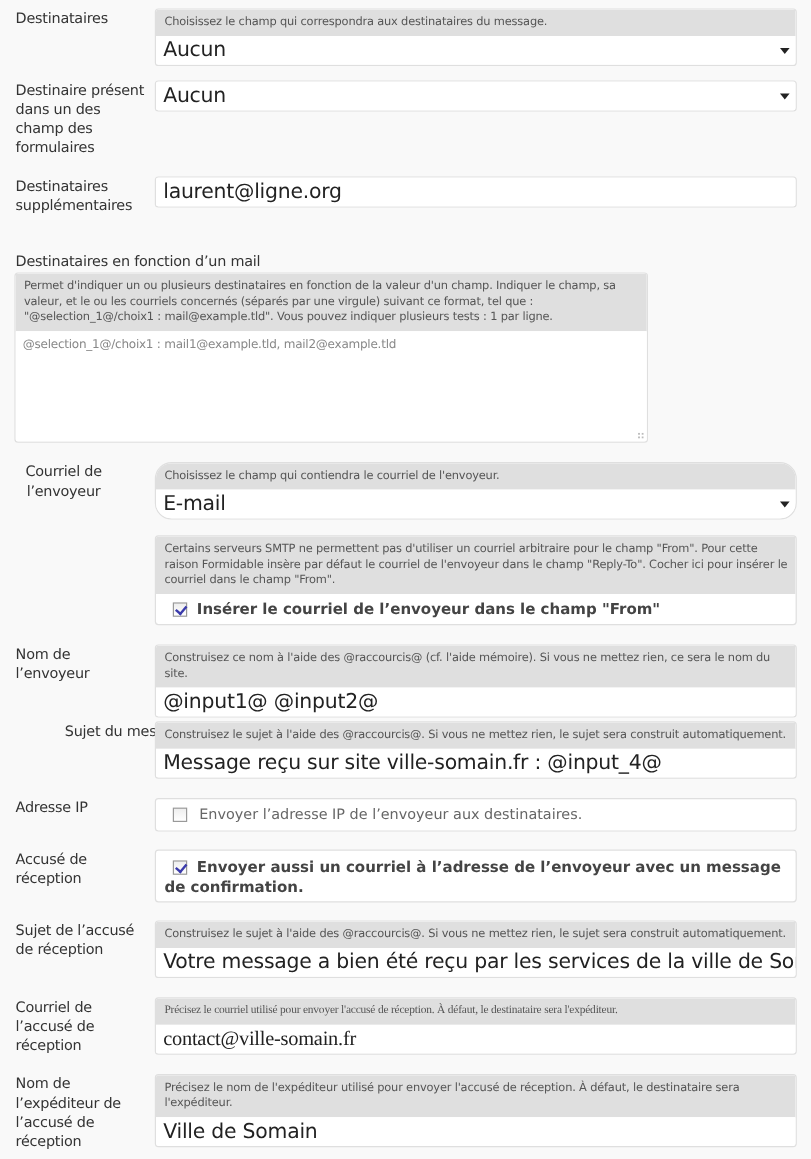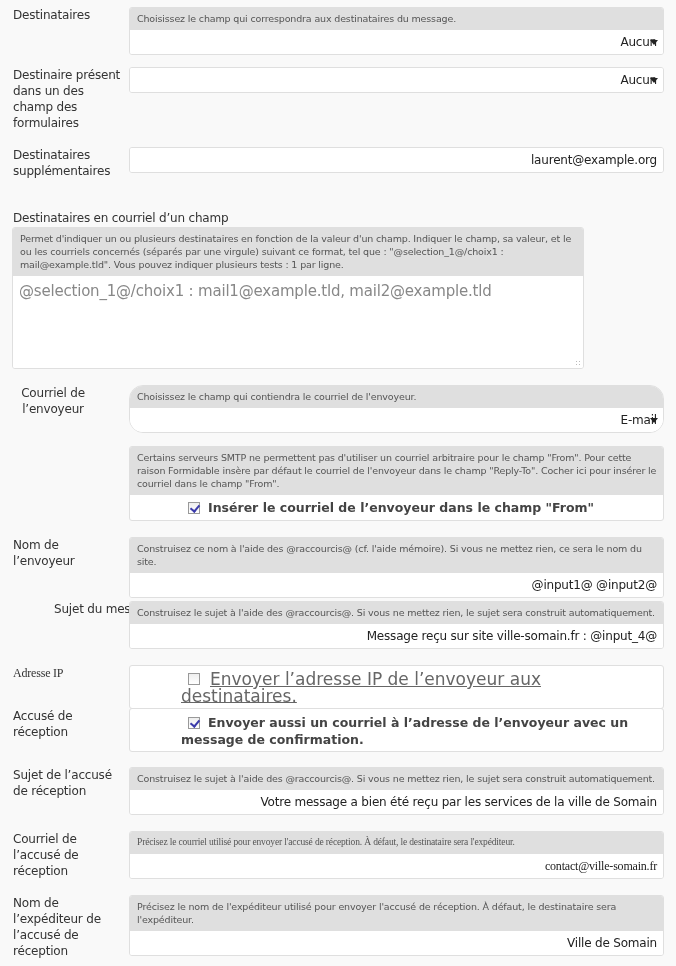--- a/index.html
+++ b/index.html
@@ -21,46 +21,46 @@
       border: 1px solid #dfdfdf; border-radius: 3px;
       background: #fff; overflow: hidden;
     }
     .desc {
       background: #dfdfdf; color: #555;
       font-size: 9.5px; line-height: 13px;
       padding: 4px 5px 5px 7px; letter-spacing: -0.15px;
     }
     .field {
       height: 24px; line-height: 24px; padding: 0 6px;
-      font-size: 12px; color: #222; background: #fff;
-      position: relative; white-space: nowrap; letter-spacing: -0.2px; text-align: right;
+      font-size: 17px; color: #222; background: #fff;
+      position: relative; white-space: nowrap; letter-spacing: -0.2px;
     }
     .select-arrow {
       position: absolute; right: 5px; top: 10px;
       width: 0; height: 0;
       border-left: 4px solid transparent; border-right: 4px solid transparent;
       border-top: 5px solid #222;
     }
     .chk {
       display: inline-block; width: 12px; height: 12px;
       border: 1px solid #999; background: linear-gradient(#eee,#fff);
       vertical-align: middle; position: relative;
     }
     .chk.on::after {
       content: ""; position: absolute; left: 3px; top: 0px;
       width: 4px; height: 7px;
       border-right: 2px solid #3b3bab; border-bottom: 2px solid #3b3bab;
       transform: rotate(40deg);
     }
-    .chk-row { padding: 4px 7px; font-size: 12.5px; line-height: 16px; margin-left: 44px; }
+    .chk-row { padding: 4px 7px; font-size: 12.5px; line-height: 16px; }
     .chk-row .txt { vertical-align: middle; }
     .bold { font-weight: bold; color: #444; }
     .muted { color: #666; }
     .textarea {
-      height: 92px; padding: 6px 6px; font-size: 15px; color: #888;
+      height: 92px; padding: 6px 6px; font-size: 10px; color: #888;
       background: #fff; position: relative; letter-spacing: -0.2px;
     }
     .grip {
       position: absolute; right: 2px; bottom: 2px; width: 6px; height: 6px;
       background:
         radial-gradient(circle, #bbb 0.8px, transparent 1px) 0 0/3px 3px;
     }
   </style>
 </head>
 <body>
@@ -82,27 +82,27 @@
     <div class="field">
       <span>Aucun</span>
       <span class="select-arrow"></span>
     </div>
   </div>
 </div>
 
 <div class="row" style="top:0;">
   <div class="lbl" style="top:147px;">Destinataires supplémentaires</div>
   <div class="box" style="top:147px;">
-    <div class="field">laurent@example.org</div>
+    <div class="field">laurent@ligne.org</div>
   </div>
 </div>
 
 <div class="row" style="top:0;">
-  <div class="lbl" style="top:210px; width:400px;">Destinataires en courriel d’un champ</div>
-  <div class="box" style="top:227px; left:12px; width:572px;">
+  <div class="lbl" style="top:210px; width:400px;">Destinataires en fonction d’un mail</div>
+  <div class="box" style="top:227px; left:12px; width:528px;">
     <div class="desc">Permet d'indiquer un ou plusieurs destinataires en fonction de la valeur d'un champ. Indiquer le champ, sa valeur, et le ou les courriels concernés (séparés par une virgule) suivant ce format, tel que : "@selection_1@/choix1 : mail@example.tld". Vous pouvez indiquer plusieurs tests : 1 par ligne.</div>
     <div class="textarea">
       <span>@selection_1@/choix1 : mail1@example.tld, mail2@example.tld</span>
       <span class="grip"></span>
     </div>
   </div>
 </div>
 
 <div class="row" style="top:0;">
   <div class="lbl" style="top:385px; width:80px;text-align:center;">Courriel de l’envoyeur</div>
@@ -134,24 +134,24 @@
 
 <div class="row" style="top:0;">
   <div class="lbl" style="top:601px;margin-left:41px;">Sujet du message</div>
   <div class="box" style="top:601px;">
     <div class="desc">Construisez le sujet à l'aide des @raccourcis@. Si vous ne mettez rien, le sujet sera construit automatiquement.</div>
     <div class="field">Message reçu sur site ville-somain.fr : @input_4@</div>
   </div>
 </div>
 
 <div class="row" style="top:0;">
-  <div class="lbl" style="top:665px;font-family:Liberation Serif, serif;">Adresse IP</div>
+  <div class="lbl" style="top:665px;">Adresse IP</div>
   <div class="box" style="top:665px;">
     <div class="chk-row" style="padding:4px 7px 5px;">
-      <span class="chk" style="margin-left:7px; margin-right:10px;"></span><span class="txt muted" style="font-size:17px;text-decoration:underline;">Envoyer l’adresse IP de l’envoyeur aux destinataires.</span>
+      <span class="chk" style="margin-left:7px; margin-right:10px;"></span><span class="txt muted" style="font-size:12px;">Envoyer l’adresse IP de l’envoyeur aux destinataires.</span>
     </div>
   </div>
 </div>
 
 <div class="row" style="top:0;">
   <div class="lbl" style="top:708px; width:80px;">Accusé de réception</div>
   <div class="box" style="top:708px;">
     <div class="chk-row" style="padding:5px 7px 4px;">
       <span class="chk on" style="margin-left:7px; margin-right:8px;"></span><span class="txt bold">Envoyer aussi un courriel à l’adresse de l’envoyeur avec un message de confirmation.</span>
     </div>

